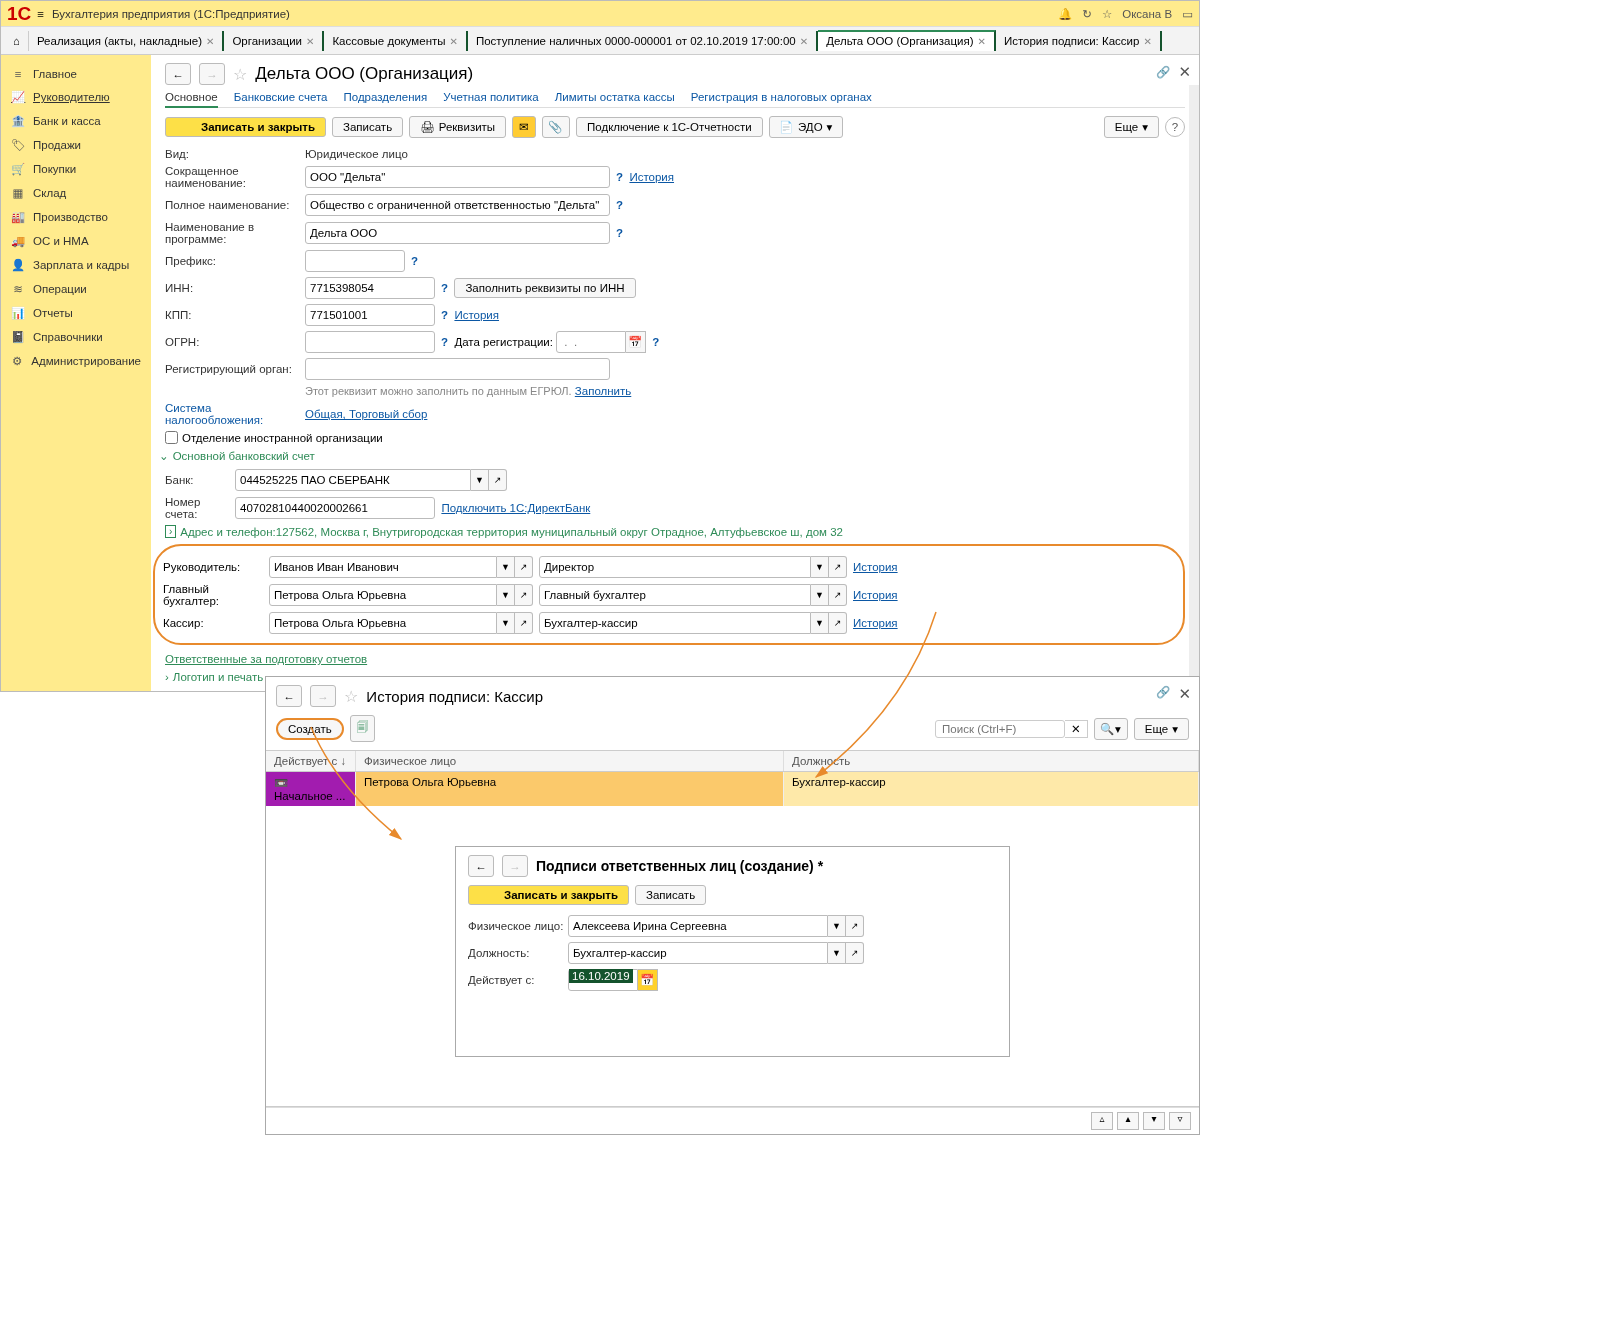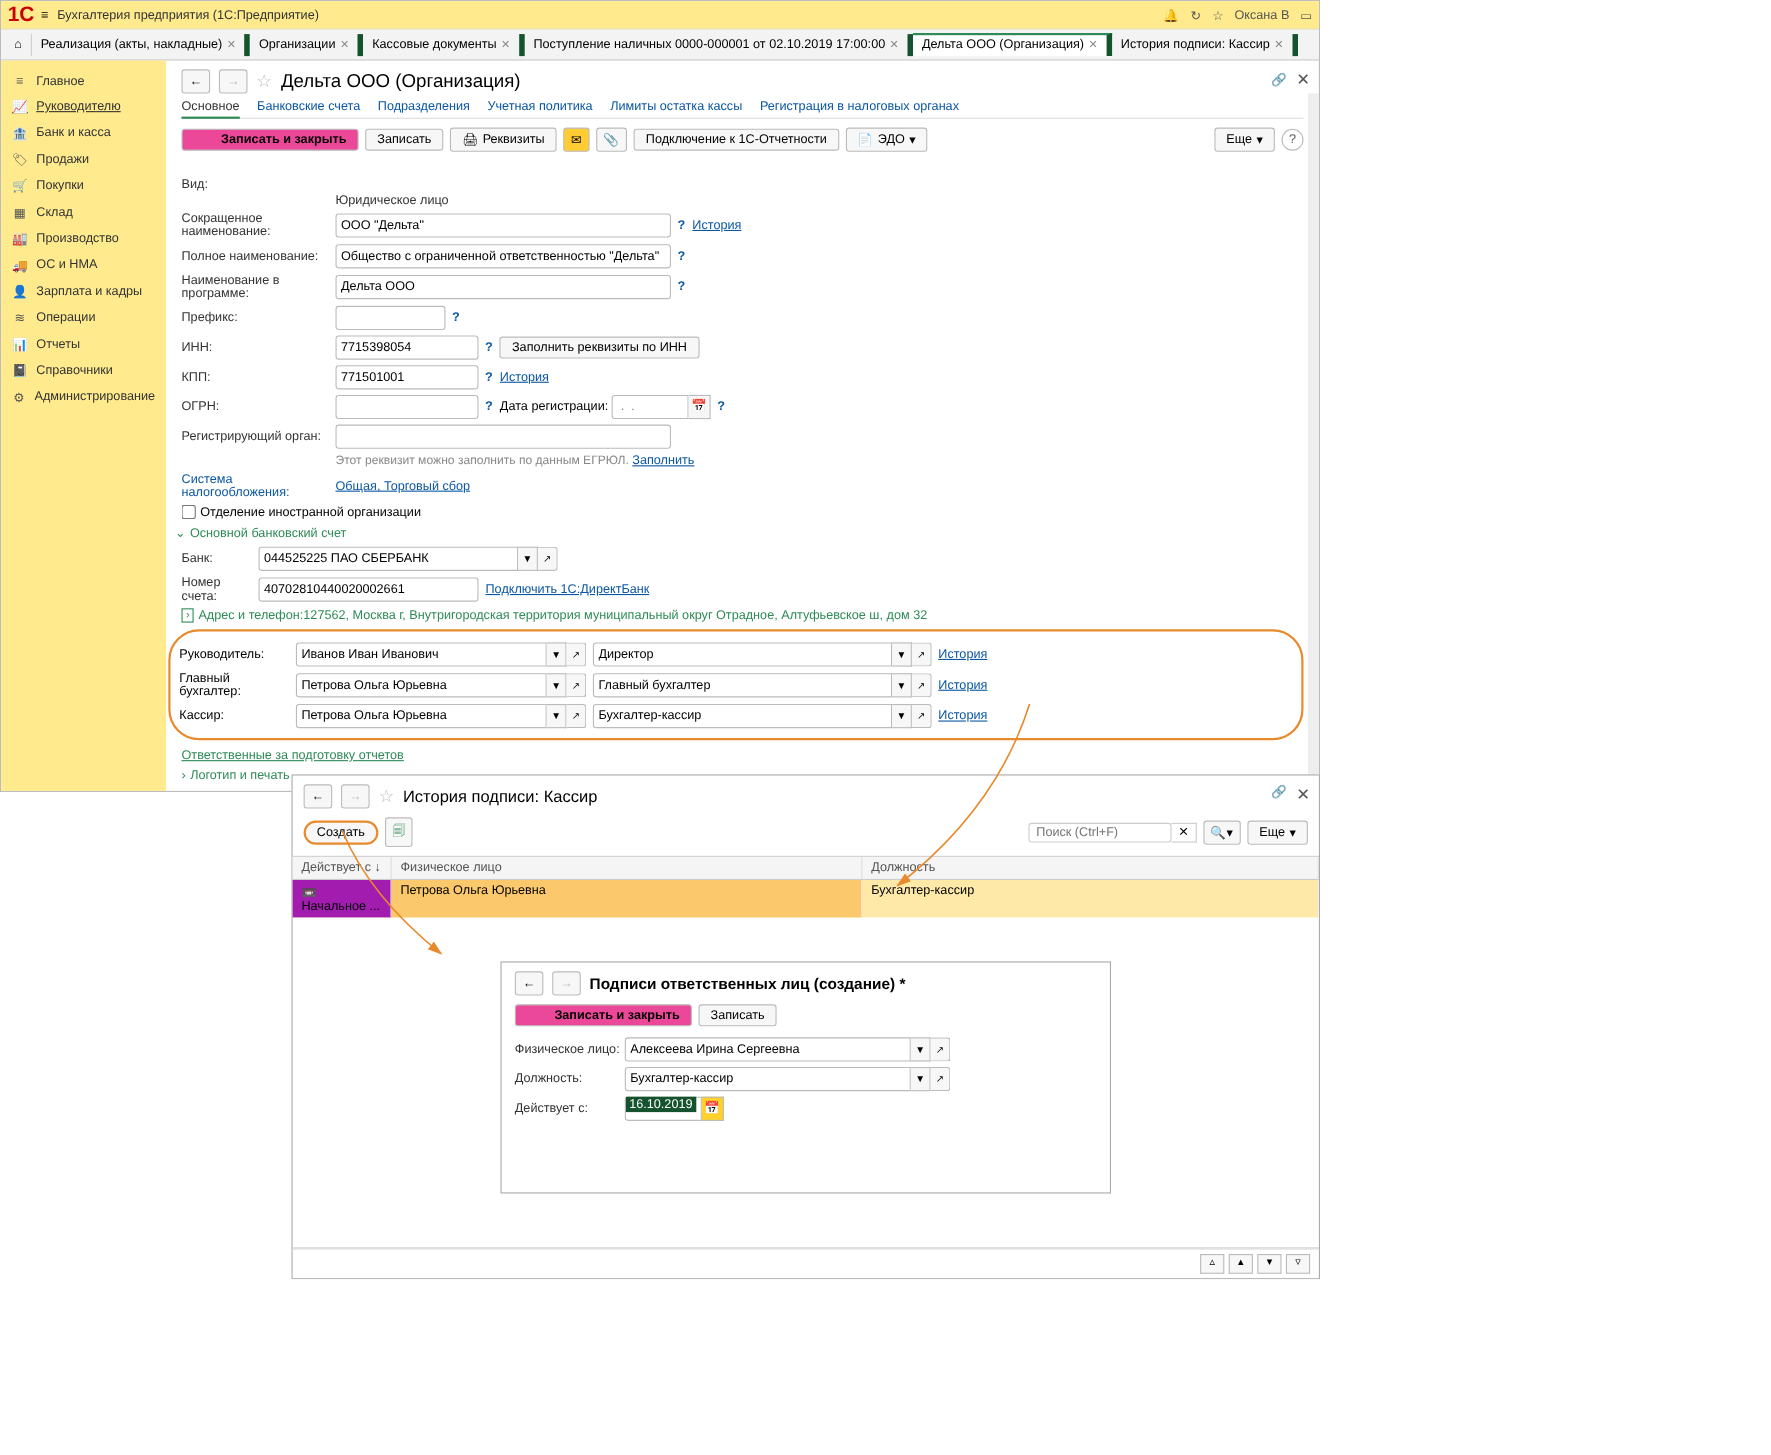--- a/index.html
+++ b/index.html
@@ -6,45 +6,45 @@
 body { background: #fff; }
 .app { width: 1200px; border: 1px solid #bbb; background: #fff; position: relative; }
 .titlebar { background: #ffeb8d; height: 26px; display: flex; align-items: center; padding: 0 6px; border-bottom:1px solid #ddd;}
 .logo { color:#c00; font-weight:bold; margin-right:6px; font-size:19px;}
 .hamburger { margin-right:8px; cursor:pointer;}
 .title-text { flex:1; color:#333;}
 .titlebar-icons { display:flex; gap:10px; align-items:center; color:#555;}
 .titlebar-icons span { cursor:pointer;}
 .tabbar { background:#f3f3f3; border-bottom:1px solid #ccc; display:flex; align-items:center; height:28px; padding-left:4px;}
 .tab-home { padding:4px 8px; border-right:1px solid #ccc; cursor:pointer;}
-.tab { padding:4px 8px; border-right:5px solid #14532d; display:flex; align-items:flex-end; gap:4px; cursor:pointer; white-space:nowrap;}
+.tab { padding:4px 8px; border-right:2px solid #14532d; display:flex; align-items:flex-end; gap:4px; cursor:pointer; white-space:nowrap;}
 .tab.active { background:#fff; border-top:2px solid #2e8b57; margin-top:-1px; padding-top:3px;}
 .tab .close { color:#888; font-size:10px;}
 .main { display:flex; min-height:560px;}
 .sidebar { width:150px; background:#ffeb8d; padding:8px 0;}
 .navitem { display:flex; align-items:center; gap:8px; padding:5px 10px; color:#333; cursor:pointer;}
 .navitem.active { text-decoration:underline;}
 .navicon { width:14px; display:inline-block; text-align:center; color:#555;}
 .content { flex:1; padding:8px 14px; position:relative;}
 .page-header { display:flex; align-items:center; gap:8px; margin-bottom:6px;}
 .navbtn { width:26px; height:22px; border:1px solid #bbb; border-radius:3px; background:#f7f7f7; text-align:center; line-height:20px; cursor:pointer;}
 .navbtn.disabled { color:#bbb;}
 .star { color:#bbb; font-size:16px;}
 .page-title { font-size:17px; font-weight:normal;}
 .subtabs { display:flex; gap:16px; border-bottom:1px solid #ddd; padding-bottom:4px; margin-bottom:8px;}
 .subtabs span { color:#0b57a4; cursor:pointer;}
 .subtabs span.active { color:#333; border-bottom:2px solid #2e8b57; padding-bottom:3px; margin-bottom:-5px;}
 .toolbar { display:flex; gap:6px; align-items:center; margin-bottom:10px;}
 .btn { border:1px solid #bbb; border-radius:3px; padding:3px 10px; background:#f7f7f7; cursor:pointer; display:inline-flex; align-items:center; gap:4px;}
-.btn.primary { background:#ec4899; font-weight:bold;padding-left:35px;}
+.btn.primary { background:#fde047; font-weight:bold;padding-left:35px;}
 .btn.icon-only { padding:3px 6px;}
 .help-round { border:1px solid #bbb; border-radius:50%; width:20px; height:20px; text-align:center; line-height:18px; cursor:pointer; color:#555;}
 .form-row { display:flex; align-items:center; margin-bottom:5px;}
 .form-label { width:140px; color:#333;}
-.form-value { color:#333;margin-top:28px;}
+.form-value { color:#333;}
 .input { border:1px solid #bbb; border-radius:3px; height:22px; padding:2px 4px; background:#fff;}
 .input.w300 { width:305px;}
 .input.w100 { width:100px;}
 .input.w130 { width:130px;}
 .q { color:#0b57a4; margin-left:6px; font-weight:bold; cursor:pointer;}
 .link { color:#0b57a4; text-decoration:underline; cursor:pointer;}
 .greenlink { color:#2e8b57; text-decoration:none; cursor:pointer;}
 .hint { color:#888; font-size:11px;}
 .chk { margin-right:4px;}
 .section-head { color:#2e8b57; cursor:pointer; margin:4px 0 6px -6px;}

